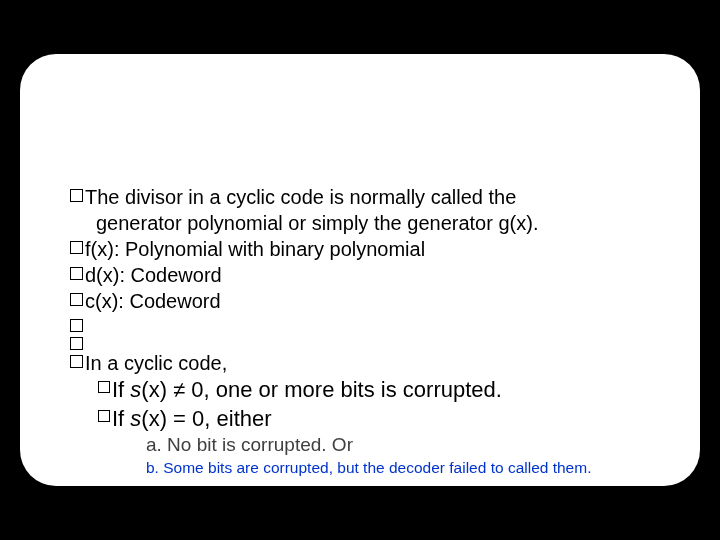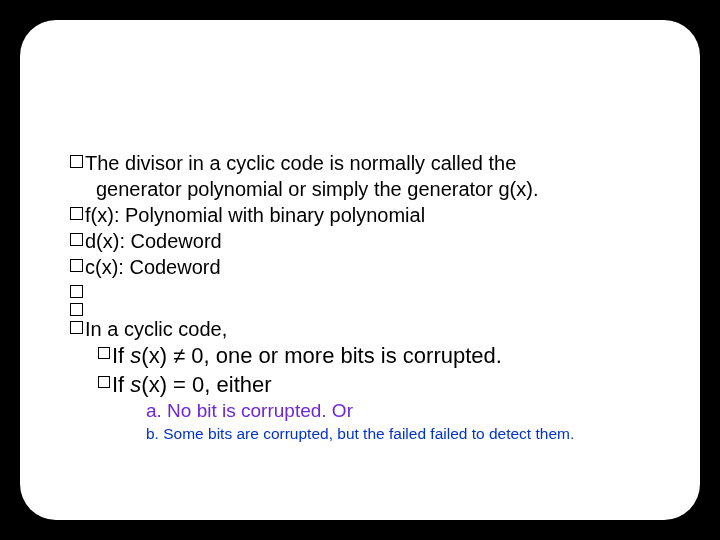--- a/index.html
+++ b/index.html
@@ -7,21 +7,21 @@
     width: 720px;
     height: 540px;
     background: #000;
     display: flex;
     align-items: center;
     justify-content: center;
     font-family: Arial, Helvetica, sans-serif;
   }
   .slide {
     width: 680px;
-    height: 500px;
+    height: 432px;
     background: #fff;
     border-radius: 36px;
     padding: 60px 50px 30px 50px;
     position: relative;
   }
   .content {
     margin-top: 70px;
   }
   .bullet-line {
     display: flex;
@@ -59,21 +59,21 @@
     border: 1.5px solid #000;
     margin-right: 2px;
     margin-top: 5px;
     flex-shrink: 0;
   }
   .subsub {
     margin-left: 48px;
     font-size: 19px;
     line-height: 1.3;
   }
-  .subsub-a { color: #6d28d9; }
+  .subsub-a { color: #404040; }
   .subsub-b {
     color: #0033cc;
     font-size: 15.5px;
     margin-left: 48px;
     line-height: 1.35;
     padding-right: 30px;
   }
   .italic { font-style: italic; }
 </style>
 </head>
@@ -125,17 +125,17 @@
           <span>If </span><span class="italic">s</span><span>(x) ≠ 0, one or more bits is corrupted.</span>
         </span>
       </div>
       <div class="sub-line">
         <span class="sub-box"></span>
         <span>
           <span>If </span><span class="italic">s</span><span>(x) = 0, either</span>
         </span>
       </div>
       <div class="subsub subsub-a">a. No bit is corrupted. Or</div>
-      <div class="subsub-b">b. Some bits are corrupted, but the failed failed to detect them.</div>
+      <div class="subsub-b">b. Some bits are corrupted, but the decoder failed to called them.</div>
     </div>
 
   </div>
 </div>
 
 </body></html>

